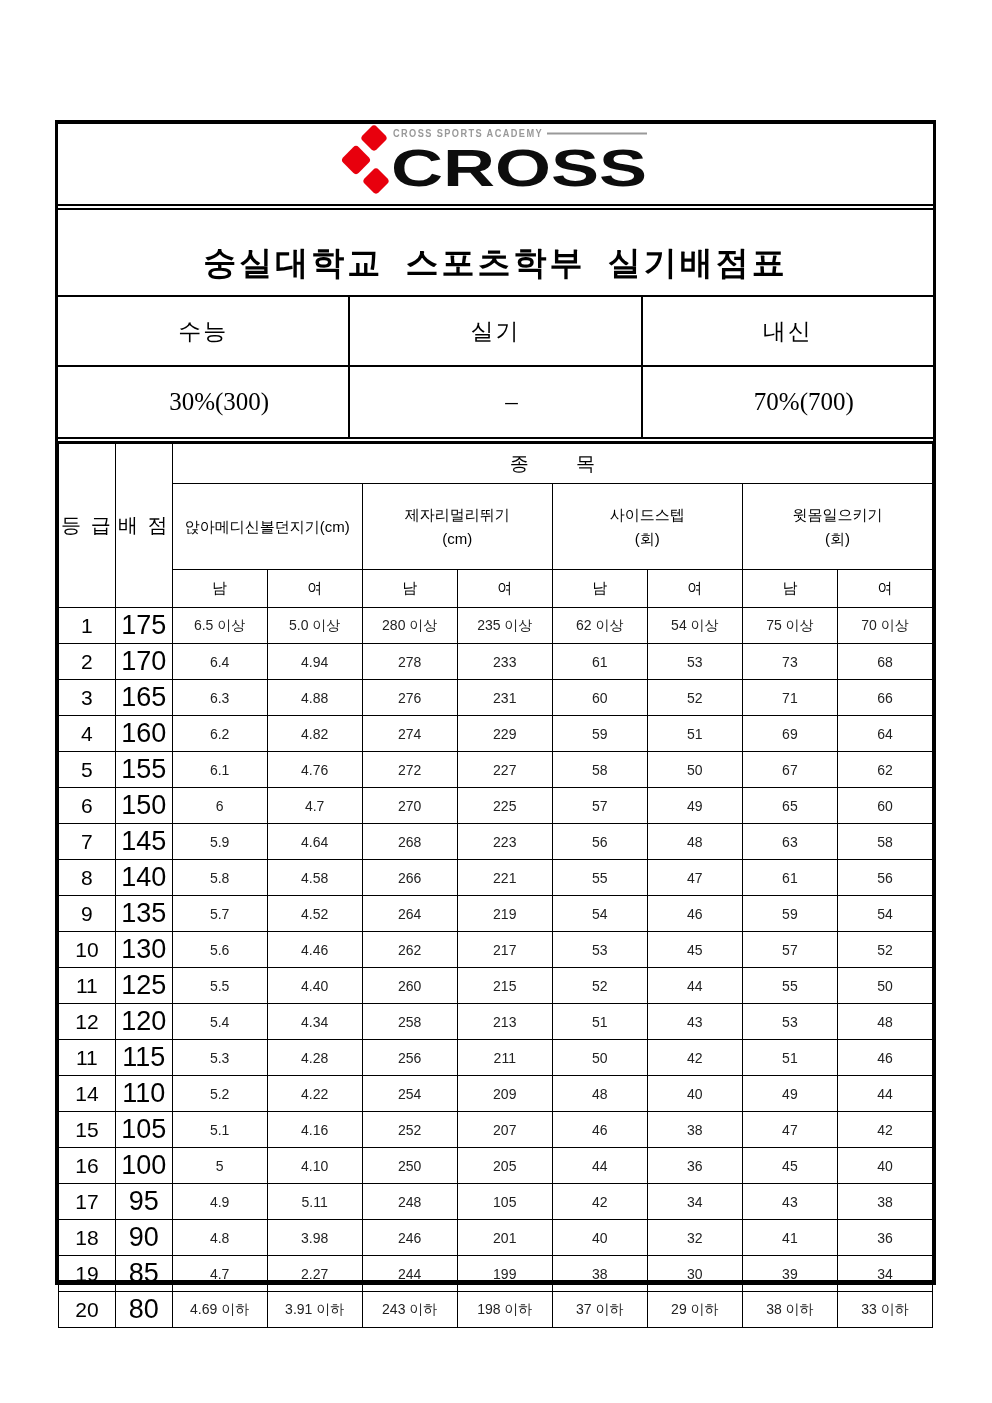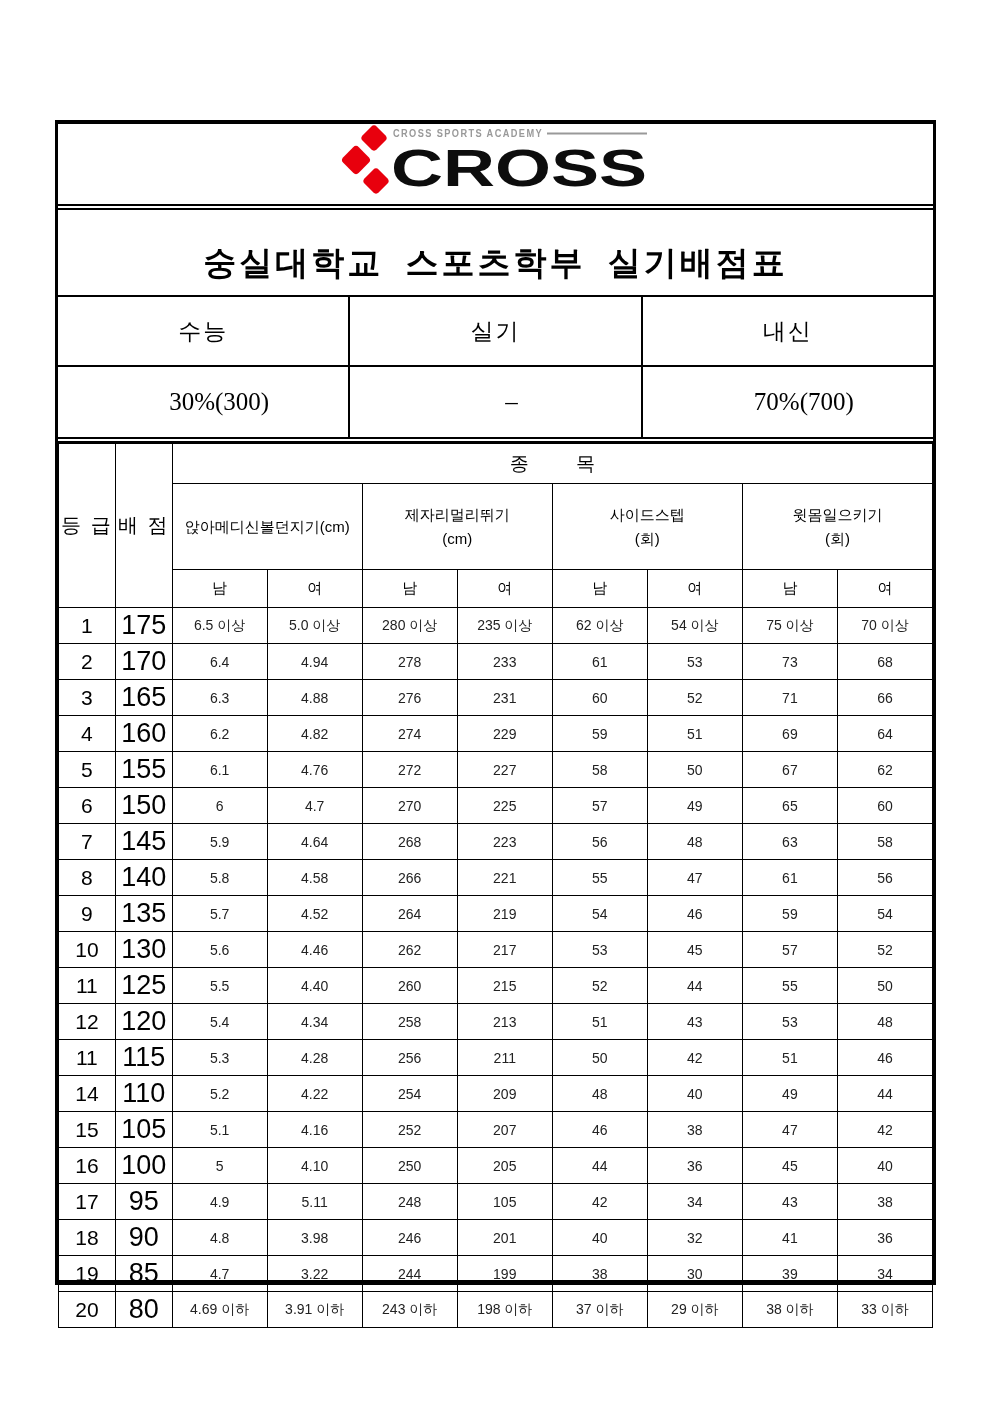--- a/index.html
+++ b/index.html
@@ -374,21 +374,21 @@
               <td class="value-cell">201</td>
               <td class="value-cell">40</td>
               <td class="value-cell">32</td>
               <td class="value-cell">41</td>
               <td class="value-cell">36</td>
             </tr>
             <tr>
               <td class="grade-cell">19</td>
               <td class="points-cell">85</td>
               <td class="value-cell">4.7</td>
-              <td class="value-cell">3.22</td>
+              <td class="value-cell">2.27</td>
               <td class="value-cell">244</td>
               <td class="value-cell">199</td>
               <td class="value-cell">38</td>
               <td class="value-cell">30</td>
               <td class="value-cell">39</td>
               <td class="value-cell">34</td>
             </tr>
             <tr>
               <td class="grade-cell">20</td>
               <td class="points-cell">80</td>

